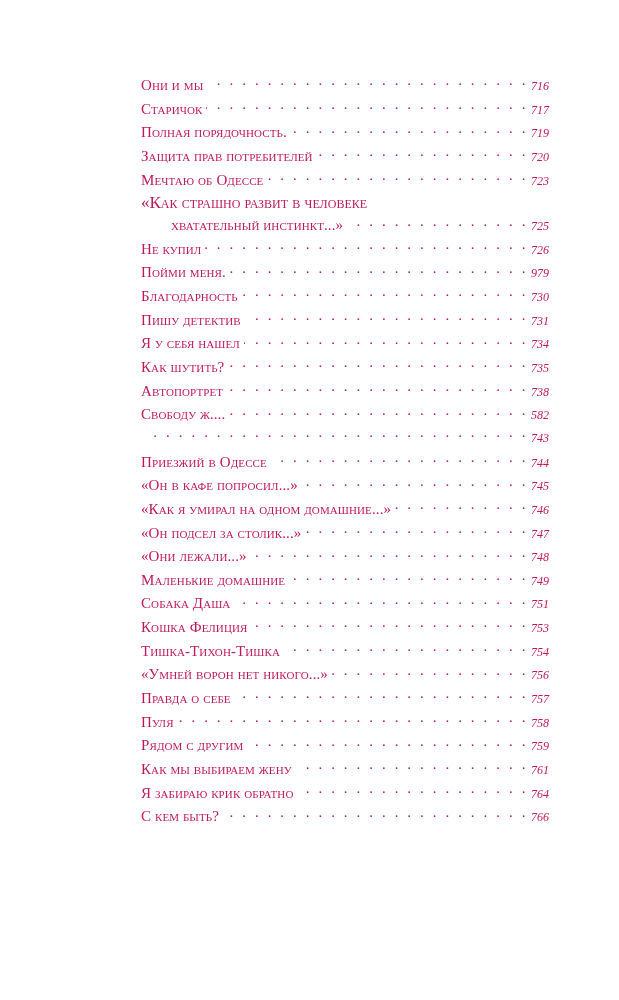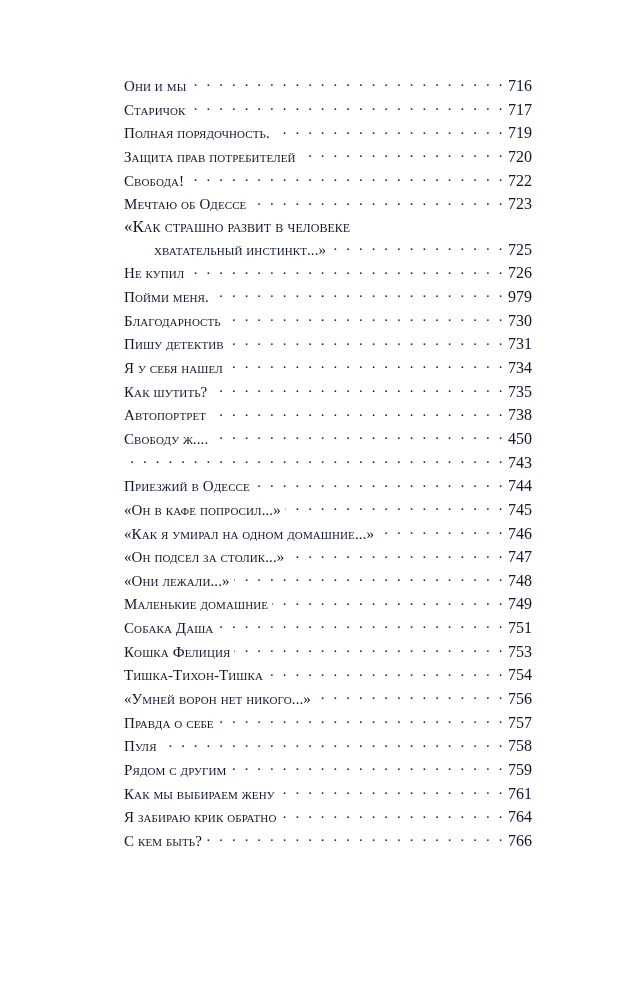--- a/index.html
+++ b/index.html
@@ -1,41 +1,41 @@
 <!DOCTYPE html>
 <html><head>
 <meta charset="utf-8">
 <style>
   html, body { margin: 0; padding: 0; background: #ffffff; }
   body { width: 619px; height: 1000px; position: relative; overflow: hidden; }
   .page {
-    position: absolute; left: 124px; top: 74px; width: 408px;
+    position: absolute; left: 141px; top: 74px; width: 408px;
     font-family: "Liberation Serif", "DejaVu Serif", serif;
-    color: #0f172a;
+    color: #be185d;
   }
   .entry {
     display: flex; align-items: baseline;
     height: 23.65px; line-height: 23.65px;
     font-size: 15px;
     white-space: nowrap;
   }
   .entry.two-line { height: auto; display: block; }
   .entry.two-line .first-line { display: block; height: 22px; line-height: 22px; font-variant: small-caps; font-size: 17px;}
   .entry.two-line .second-row { display: flex; align-items: baseline; height: 23.65px; line-height: 23.65px; padding-left: 30px; }
   .title { font-variant: small-caps; letter-spacing: 0.1px; flex: 0 0 auto; }
   .leader {
     flex: 1 1 auto; overflow: hidden; margin: 0 3px 0 4px;
     position: relative; height: 1em;
   }
   .leader::before {
     content: ". . . . . . . . . . . . . . . . . . . . . . . . . . . . . . . . . . . . . . . . . . . . . . . . . . . . . . . . . . . . . . . . . . . . . . . . .";
     position: absolute; right: 0; bottom: -3px; white-space: nowrap;
     letter-spacing: 2.6px;
   }
-  .page-num { flex: 0 0 auto; font-size: 16px; text-align: center; }
+  .page-num { flex: 0 0 auto; font-size: 12px; text-align: center; font-style: italic; }
 </style>
 </head>
 <body>
 
 <div class="page">
   <div class="entry">
       <span class="title">Они и мы</span>
       <span class="leader"></span>
       <span class="page-num">716</span>
     </div>
@@ -46,25 +46,20 @@
     </div>
   <div class="entry">
       <span class="title">Полная порядочность.</span>
       <span class="leader"></span>
       <span class="page-num">719</span>
     </div>
   <div class="entry">
       <span class="title">Защита прав потребителей</span>
       <span class="leader"></span>
       <span class="page-num">720</span>
-    </div>
-  <div class="entry">
-      <span class="title">Свобода!</span>
-      <span class="leader"></span>
-      <span class="page-num">722</span>
     </div>
   <div class="entry">
       <span class="title">Мечтаю об Одессе</span>
       <span class="leader"></span>
       <span class="page-num">723</span>
     </div>
   <div class="entry two-line">
     <span class="first-line">«Как страшно развит в человеке</span>
     <div class="second-row">
         <span class="title">хватательный инстинкт...»</span>
@@ -103,21 +98,21 @@
       <span class="page-num">735</span>
     </div>
   <div class="entry">
       <span class="title">Автопортрет</span>
       <span class="leader"></span>
       <span class="page-num">738</span>
     </div>
   <div class="entry">
       <span class="title">Свободу ж....</span>
       <span class="leader"></span>
-      <span class="page-num">450</span>
+      <span class="page-num">582</span>
     </div>
   <div class="entry">
       <span class="leader"></span>
       <span class="page-num">743</span>
     </div>
   <div class="entry">
       <span class="title">Приезжий в Одессе</span>
       <span class="leader"></span>
       <span class="page-num">744</span>
     </div>

